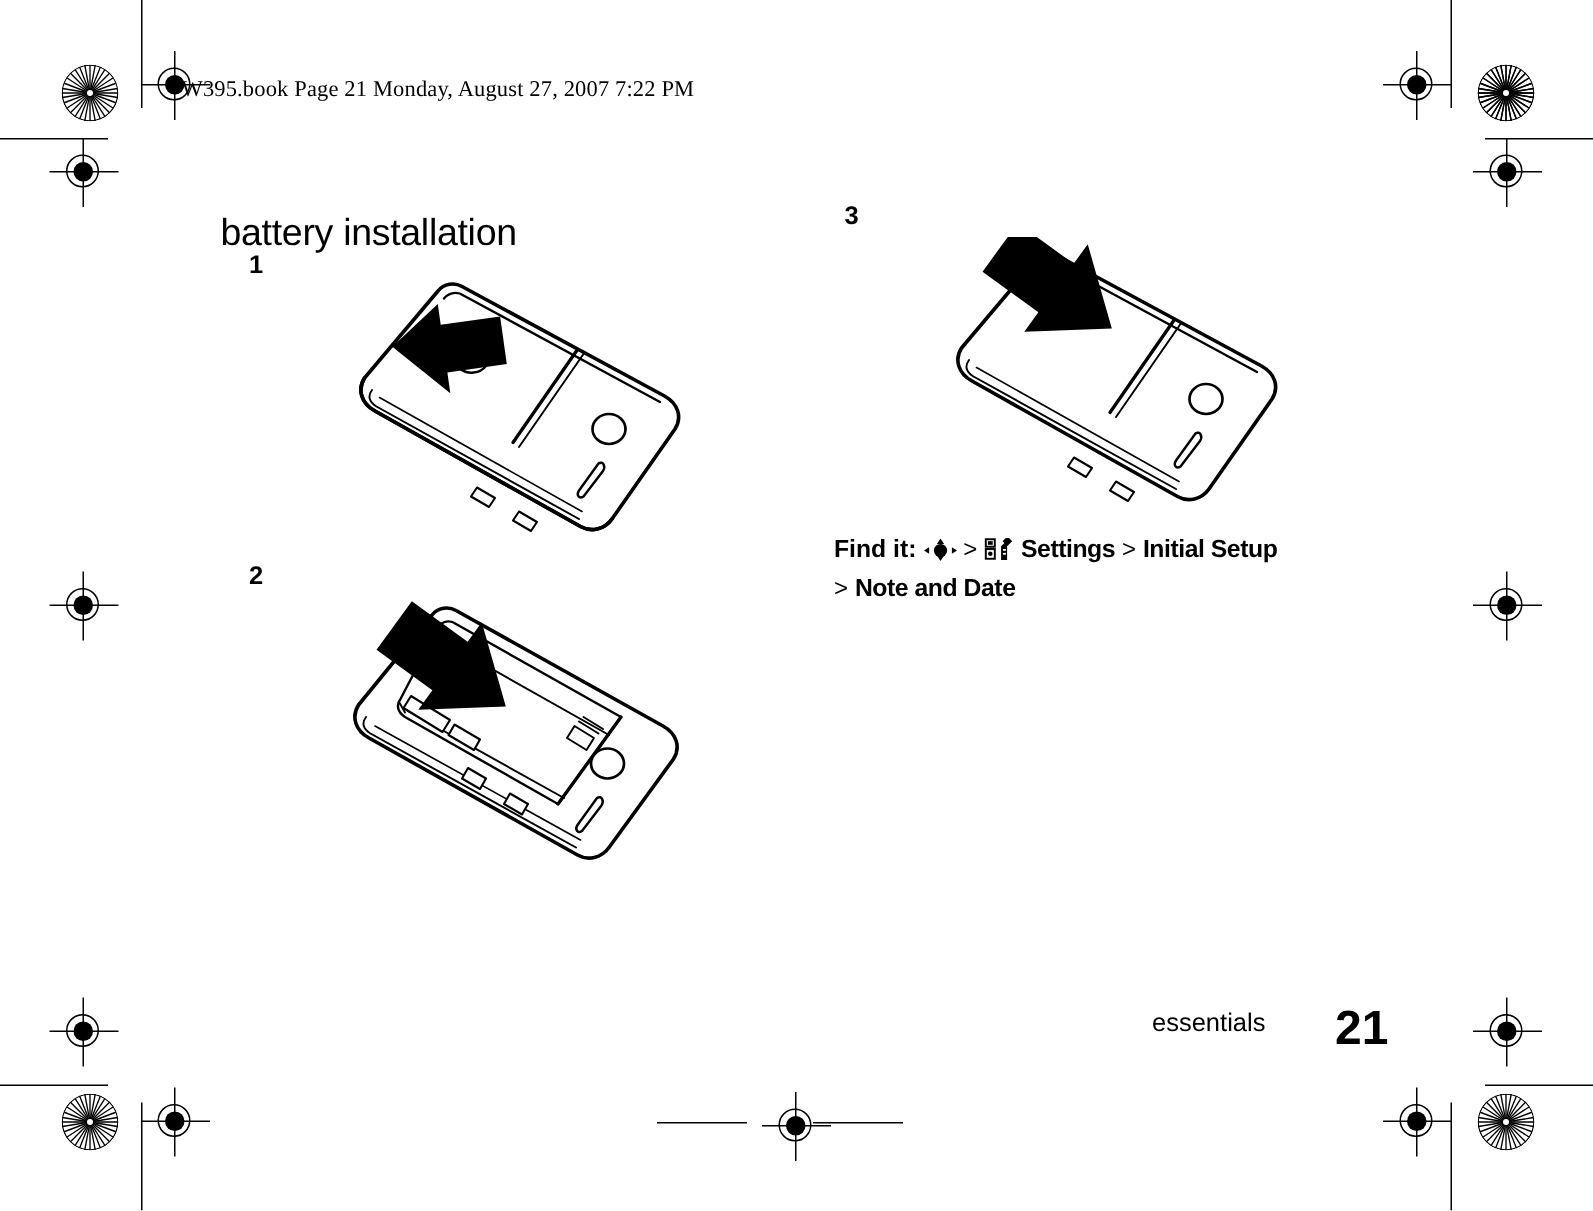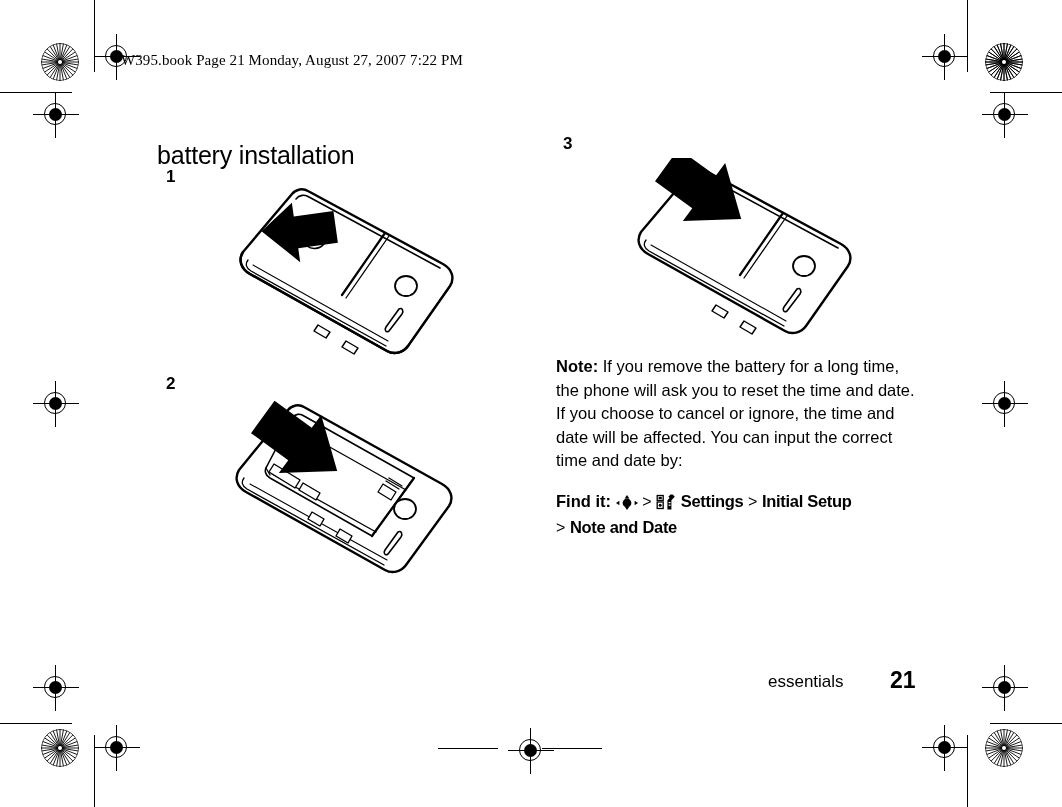--- a/index.html
+++ b/index.html
@@ -69,21 +69,21 @@
     left: 121px;
     top: 52px;
     font-family: "Liberation Serif", serif;
     font-size: 15px;
     letter-spacing: 0.1px;
     white-space: nowrap;
   }
 
   .page-title {
     position: absolute;
-    left: 157px;
+    left: 147px;
     top: 124px;
     font-size: 25px;
     font-weight: 400;
     letter-spacing: -0.2px;
   }
 
   .step-num {
     position: absolute;
     font-size: 17px;
     font-weight: bold;
@@ -140,21 +140,21 @@
   .footer-label {
     position: absolute;
     left: 768px;
     top: 0px;
     font-size: 17px;
   }
   .footer-page {
     position: absolute;
     left: 890px;
     top: -5px;
-    font-size: 23px;
+    font-size: 32px;
     font-weight: bold;
   }
 </style>
 </head>
 <body>
 
 <div>
 
   <div class="star-mark" style="left:41px; top:43px;">
     <svg width="38" height="38" viewBox="0 0 38 38">
@@ -509,21 +509,20 @@
       <path d="M108,43 L122,51 L118,58 L104,50 Z" stroke-width="1.6"></path>
     </g>
 
     <g>
       <path d="M60,14 L106,14 L106,-2 L152,34 L106,70 L106,54 L60,54 Z" fill="#000000" transform="rotate(36 106 34)"></path>
     </g>
   </svg>
 </div>
 
 <div class="body-col">
-  <p><span class="bold">Note:</span><span> If you remove the battery for a long time, the phone will ask you to reset the time and date. If you choose to cancel or ignore, the time and date will be affected. You can input the correct time and date by:</span></p>
 
   <p class="findit">
     <span>Find it:</span>
     <span class="glyph">
       <svg width="22" height="15" viewBox="0 0 22 15">
         <circle cx="11" cy="8" r="4.4" fill="#000"></circle>
         <path d="M11 0 L13.4 3.6 L8.6 3.6 Z" fill="#000"></path>
         <path d="M11 15 L8.6 11.4 L13.4 11.4 Z" fill="#000"></path>
         <path d="M0 8 L3.4 5.8 L3.4 10.2 Z" fill="#000"></path>
         <path d="M22 8 L18.6 5.8 L18.6 10.2 Z" fill="#000"></path>

